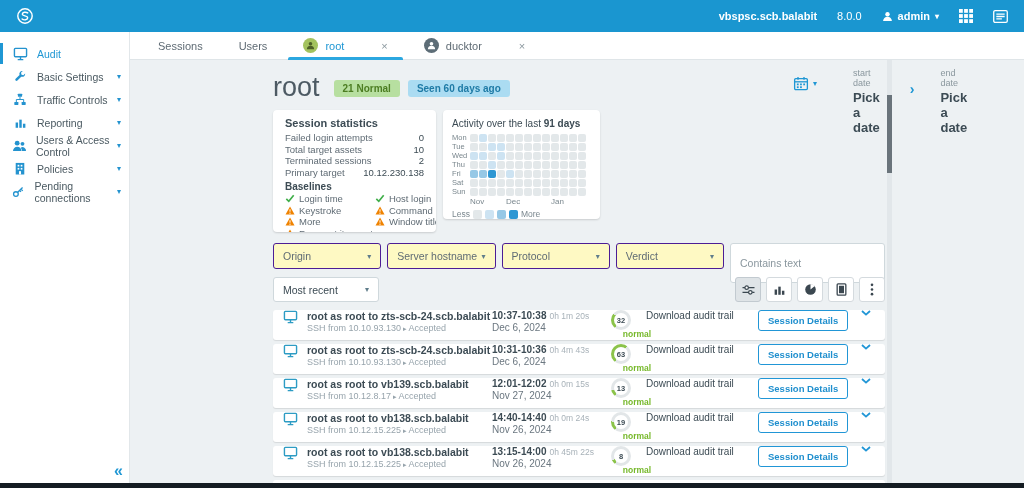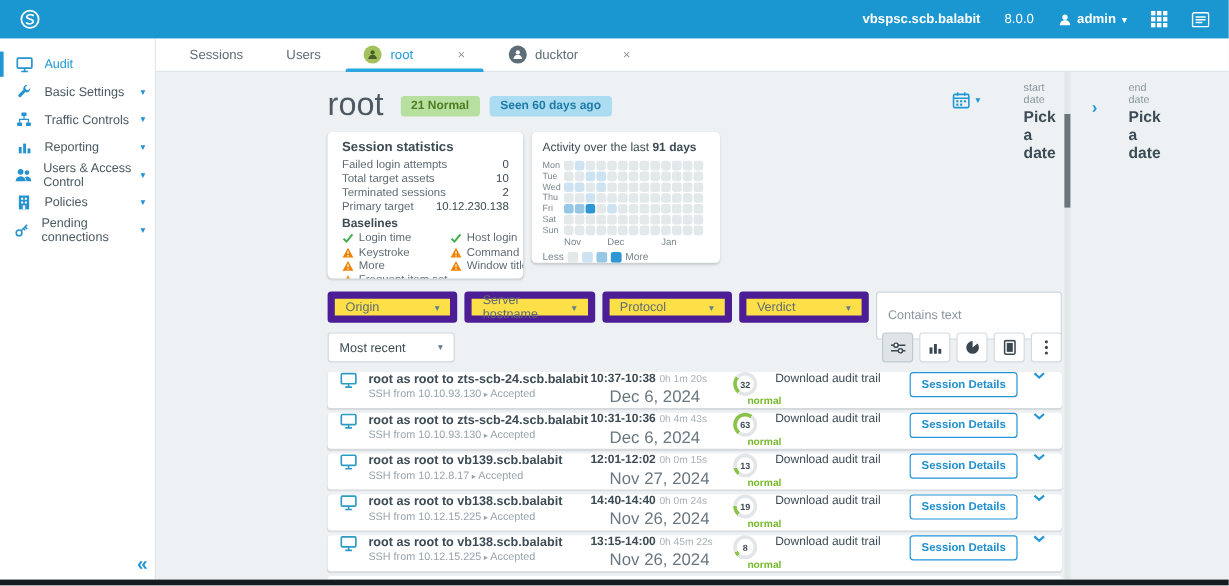--- a/index.html
+++ b/index.html
@@ -82,21 +82,21 @@
   .day-labels { display:flex; flex-direction:column; gap:1px; width:18px; }
   .day-labels span { font-size:7.5px; color:#7a878e; height:8px; line-height:8px; }
   .heat-grid { display:grid; grid-template-columns:repeat(13,8px); grid-auto-rows:8px; gap:1px; }
   .cell { border-radius:2px; }
   .months { position:relative; height:10px; margin-left:18px; margin-top:1px; }
   .months span { position:absolute; top:0; font-size:8px; color:#7a878e; }
   .legend { display:flex; align-items:center; gap:3px; font-size:8.5px; color:#7a878e; margin-top:2px; }
   .legend .sq { width:9px; height:9px; border-radius:2px; }
 
   .filters-row { position:absolute; left:0; top:183px; width:612px; display:flex; gap:6px; }
-  .filter-dd { flex:1; height:26px; background:#fde047; border:6px solid #4c1d95; border-radius:3px;
+  .filter-dd { flex:1; height:26px; background:#fef9c3; border:1px solid #4c1d95; border-radius:3px;
     display:flex; align-items:center; padding:0 9px; font-size:10.5px; color:#5f6b74; cursor:pointer; }
   .filter-dd .chev { margin-left:auto; color:#607d8b; font-size:8px; }
   .contains-input { flex:1; height:40px; border:1px solid #cfd8dc; border-radius:3px; padding:0 9px;
     font-size:10.5px; color:#3c4b54; font-family:"Liberation Sans",sans-serif; outline:none; }
   .contains-input::placeholder { color:#8a979e; }
 
   .sort-row { position:absolute; left:0; top:217px; width:612px; display:flex; align-items:center; }
   .sort-dd { width:106px; height:25px; background:#fff; border:1px solid #cfd8dc; border-radius:3px;
     display:flex; align-items:center; padding:0 9px; font-size:10.5px; color:#3c4b54; cursor:pointer; }
   .sort-dd .chev { margin-left:auto; color:#607d8b; font-size:8px; }
@@ -110,21 +110,21 @@
     display:flex; align-items:flex-start; }
   .s-icon { width:34px; display:flex; justify-content:center; color:#2d9cc4; }
   .s-main { width:185px; overflow:hidden; }
   .s-title { font-size:10.5px; font-weight:bold; color:#3c4b54; white-space:nowrap; }
   .s-sub { font-size:9px; color:#97a4ac; white-space:nowrap; margin-top:1px; }
   .s-sub .sep { font-size:7px; margin:0 2px; }
   .s-time { width:104px; }
   .s-time .t1 { font-size:10px; }
   .s-time .t1 b { color:#3c4b54; }
   .s-time .t1 .dur { color:#a8b2b9; font-size:8.5px; margin-left:3px; }
-  .s-time .t2 { font-size:14px; color:#6b7780; margin-top:1px;margin-left:16px; }
+  .s-time .t2 { font-size:10px; color:#6b7780; margin-top:1px; }
   .s-gauge { width:50px; display:flex; flex-direction:column; align-items:center; }
   .gauge { width:20px; height:20px; border-radius:50%; position:relative; }
   .gauge-num { position:absolute; inset:3px; background:#fff; border-radius:50%;
     display:flex; align-items:center; justify-content:center; font-size:7.5px; font-weight:bold; color:#3c4b54; }
   .gauge-label { font-size:8.5px; font-weight:bold; color:#76b82a; line-height:9px;padding-left:32px; }
   .s-download { width:112px; font-size:10px; color:#3c4b54; cursor:pointer; white-space:nowrap; }
   .s-details { width:92px; }
   .s-details button { background:#fff; border:1px solid #2196d6; color:#1f8fce; font-weight:bold;
     font-size:9.5px; padding:4px 9px; border-radius:3px; cursor:pointer; white-space:nowrap;
     font-family:"Liberation Sans",sans-serif; }

